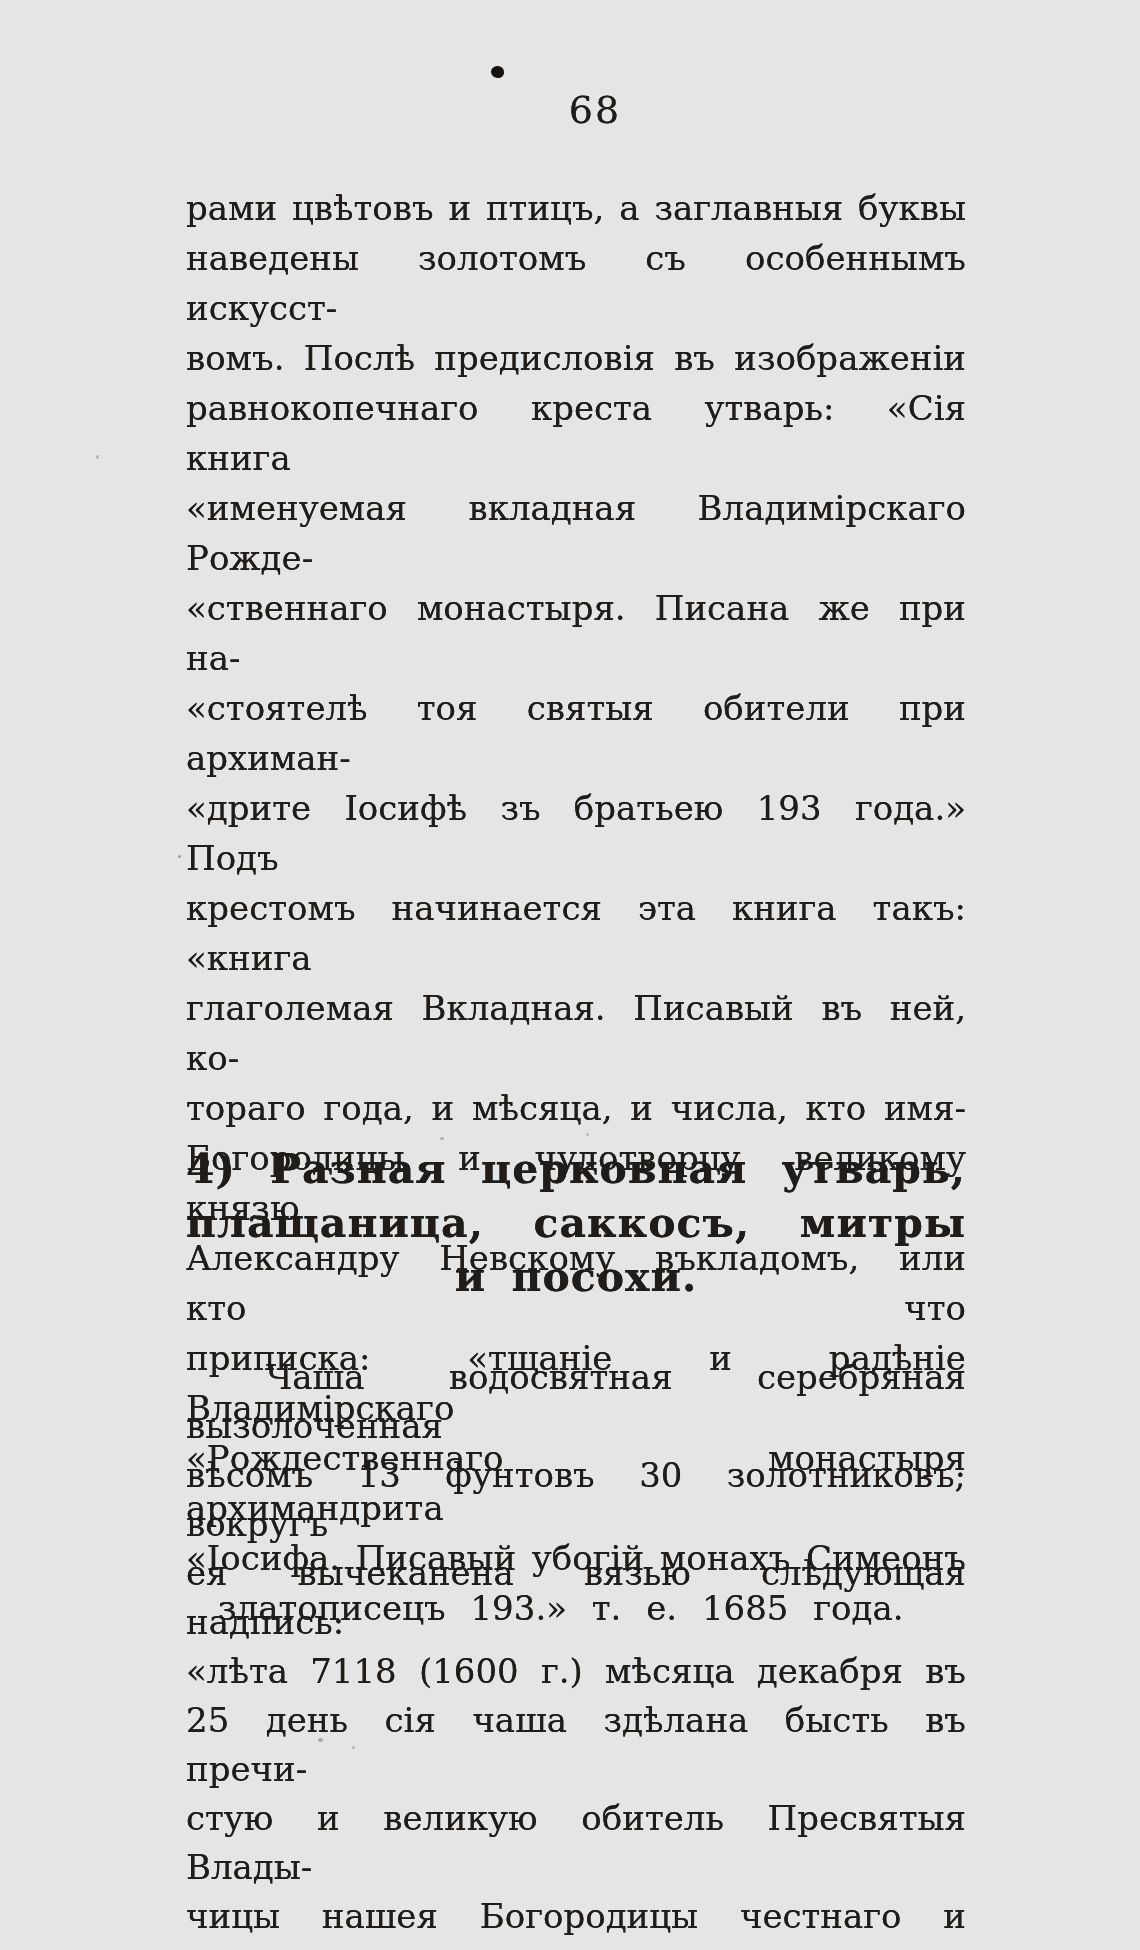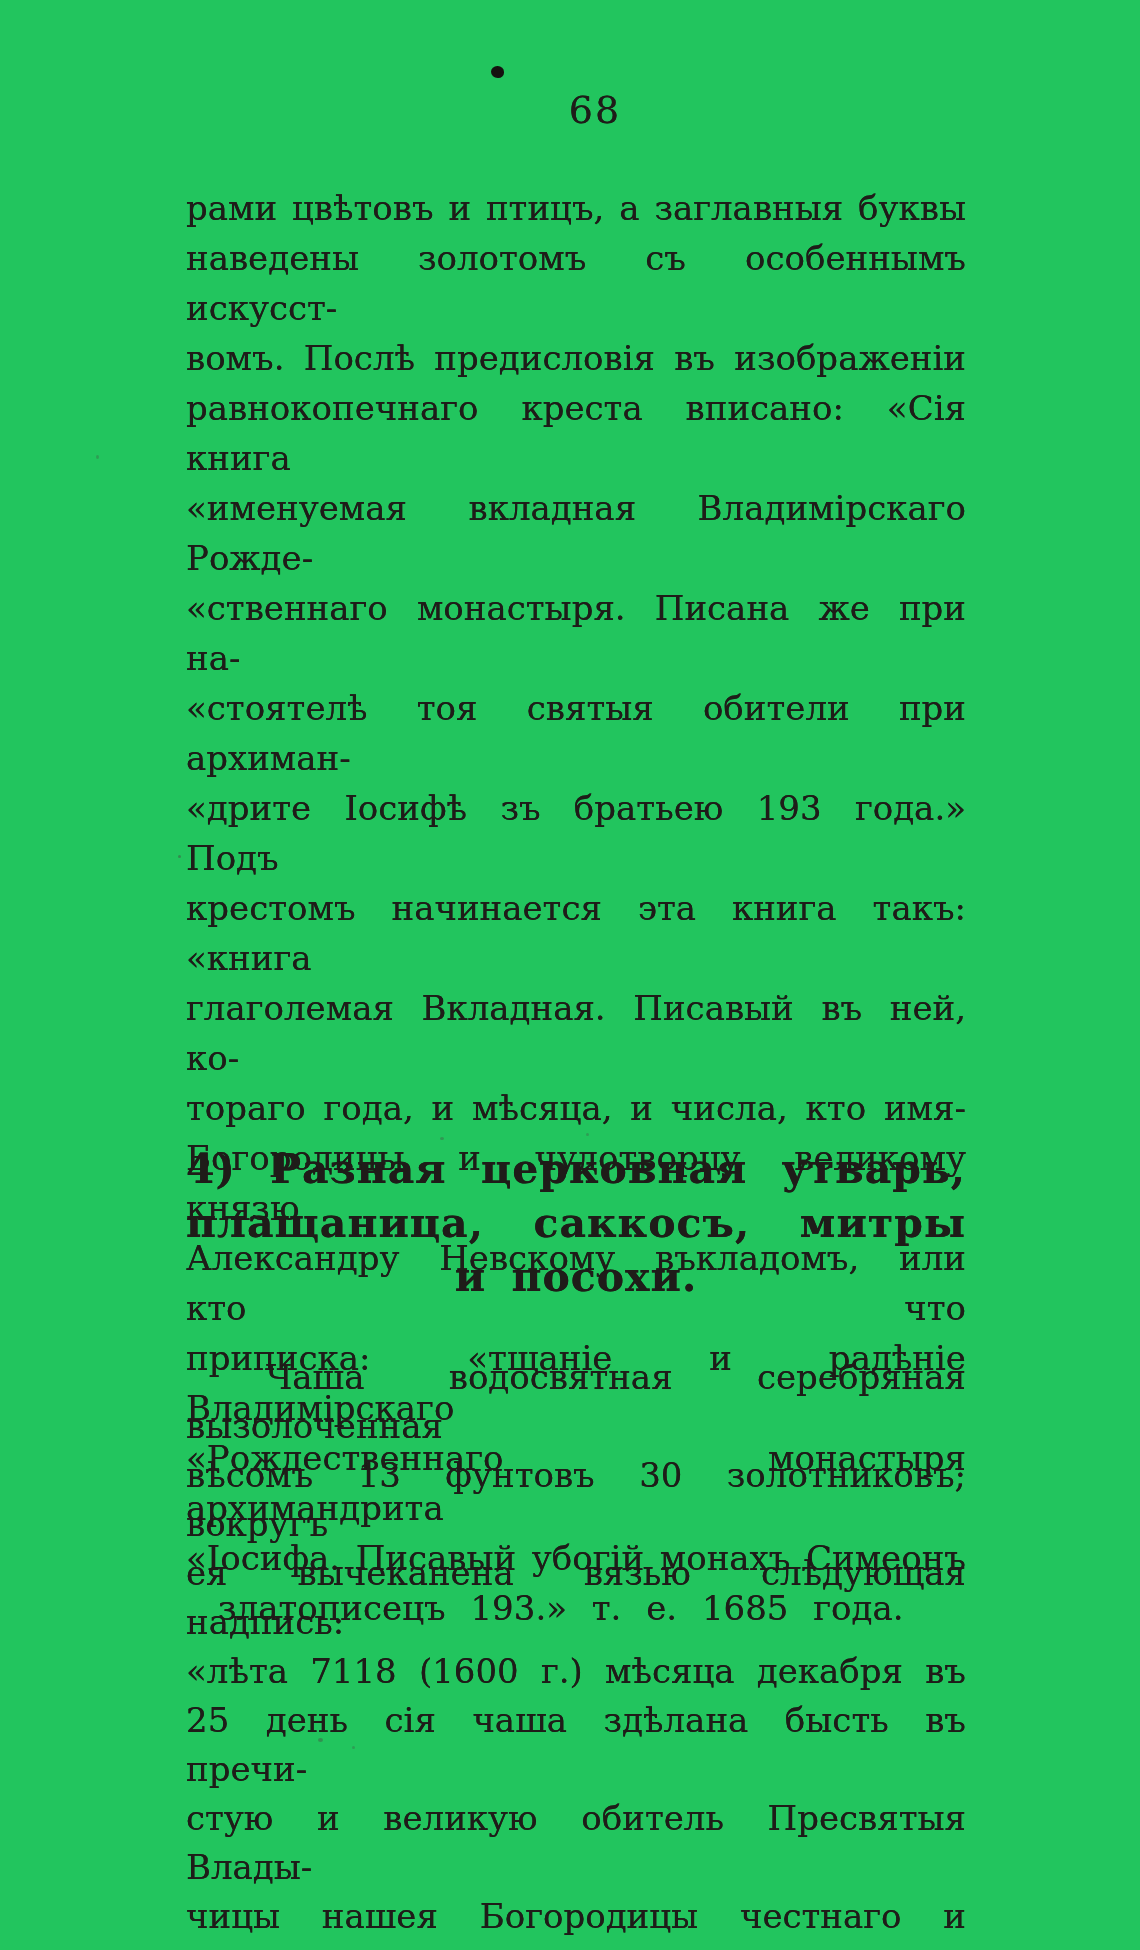--- a/index.html
+++ b/index.html
@@ -1,20 +1,20 @@
 <!DOCTYPE html>
 <html lang="ru"><head>
 <meta charset="utf-8">
 <style>
   html, body { margin: 0; padding: 0; background: #fcfcfa; }
   .page {
     position: relative;
     width: 1140px;
     height: 1950px;
-    background: #22c55e;
+    background: #e5e5e5;
     color: #1f1c19;
     font-family: "DejaVu Serif", serif;
     overflow: hidden;
   }
   .ink { text-shadow: 0 0 0.6px rgba(25,22,18,.85); }
 
   .ornament-dot {
     position: absolute;
     left: 491px; top: 66px;
     width: 13px; height: 12px;
@@ -82,21 +82,21 @@
 <div class="page ink">
 
   <div class="ornament-dot"></div>
 
   <div class="pageno">68</div>
 
   <div class="para" id="para1">
     <div class="line">рами цвѣтовъ и птицъ, а заглавныя буквы</div>
     <div class="line">наведены золотомъ съ особеннымъ искусст-</div>
     <div class="line">вомъ. Послѣ предисловія въ изображеніи</div>
-    <div class="line">равнокопечнаго креста вписано: «Сія книга</div>
+    <div class="line">равнокопечнаго креста утварь: «Сія книга</div>
     <div class="line">«именуемая вкладная Владимірскаго Рожде-</div>
     <div class="line">«ственнаго монастыря. Писана же при на-</div>
     <div class="line">«стоятелѣ тоя святыя обители при архиман-</div>
     <div class="line">«дрите Іосифѣ зъ братьею 193 года.» Подъ</div>
     <div class="line"><span>крестомъ начинается эта книга такъ: «</span><span class="it">книга</span></div>
     <div class="line"><span class="it">глаголемая Вкладная.</span><span> Писавый въ ней, ко-</span></div>
     <div class="line">тораго года, и мѣсяца, и числа, кто имя-</div>
     <div class="line">Богородицы и чудотворцу великому князю</div>
     <div class="line">Александру Невскому въкладомъ, или кто что</div>
     <div class="line">приписка: «тщаніе и радѣніе Владимірскаго</div>

